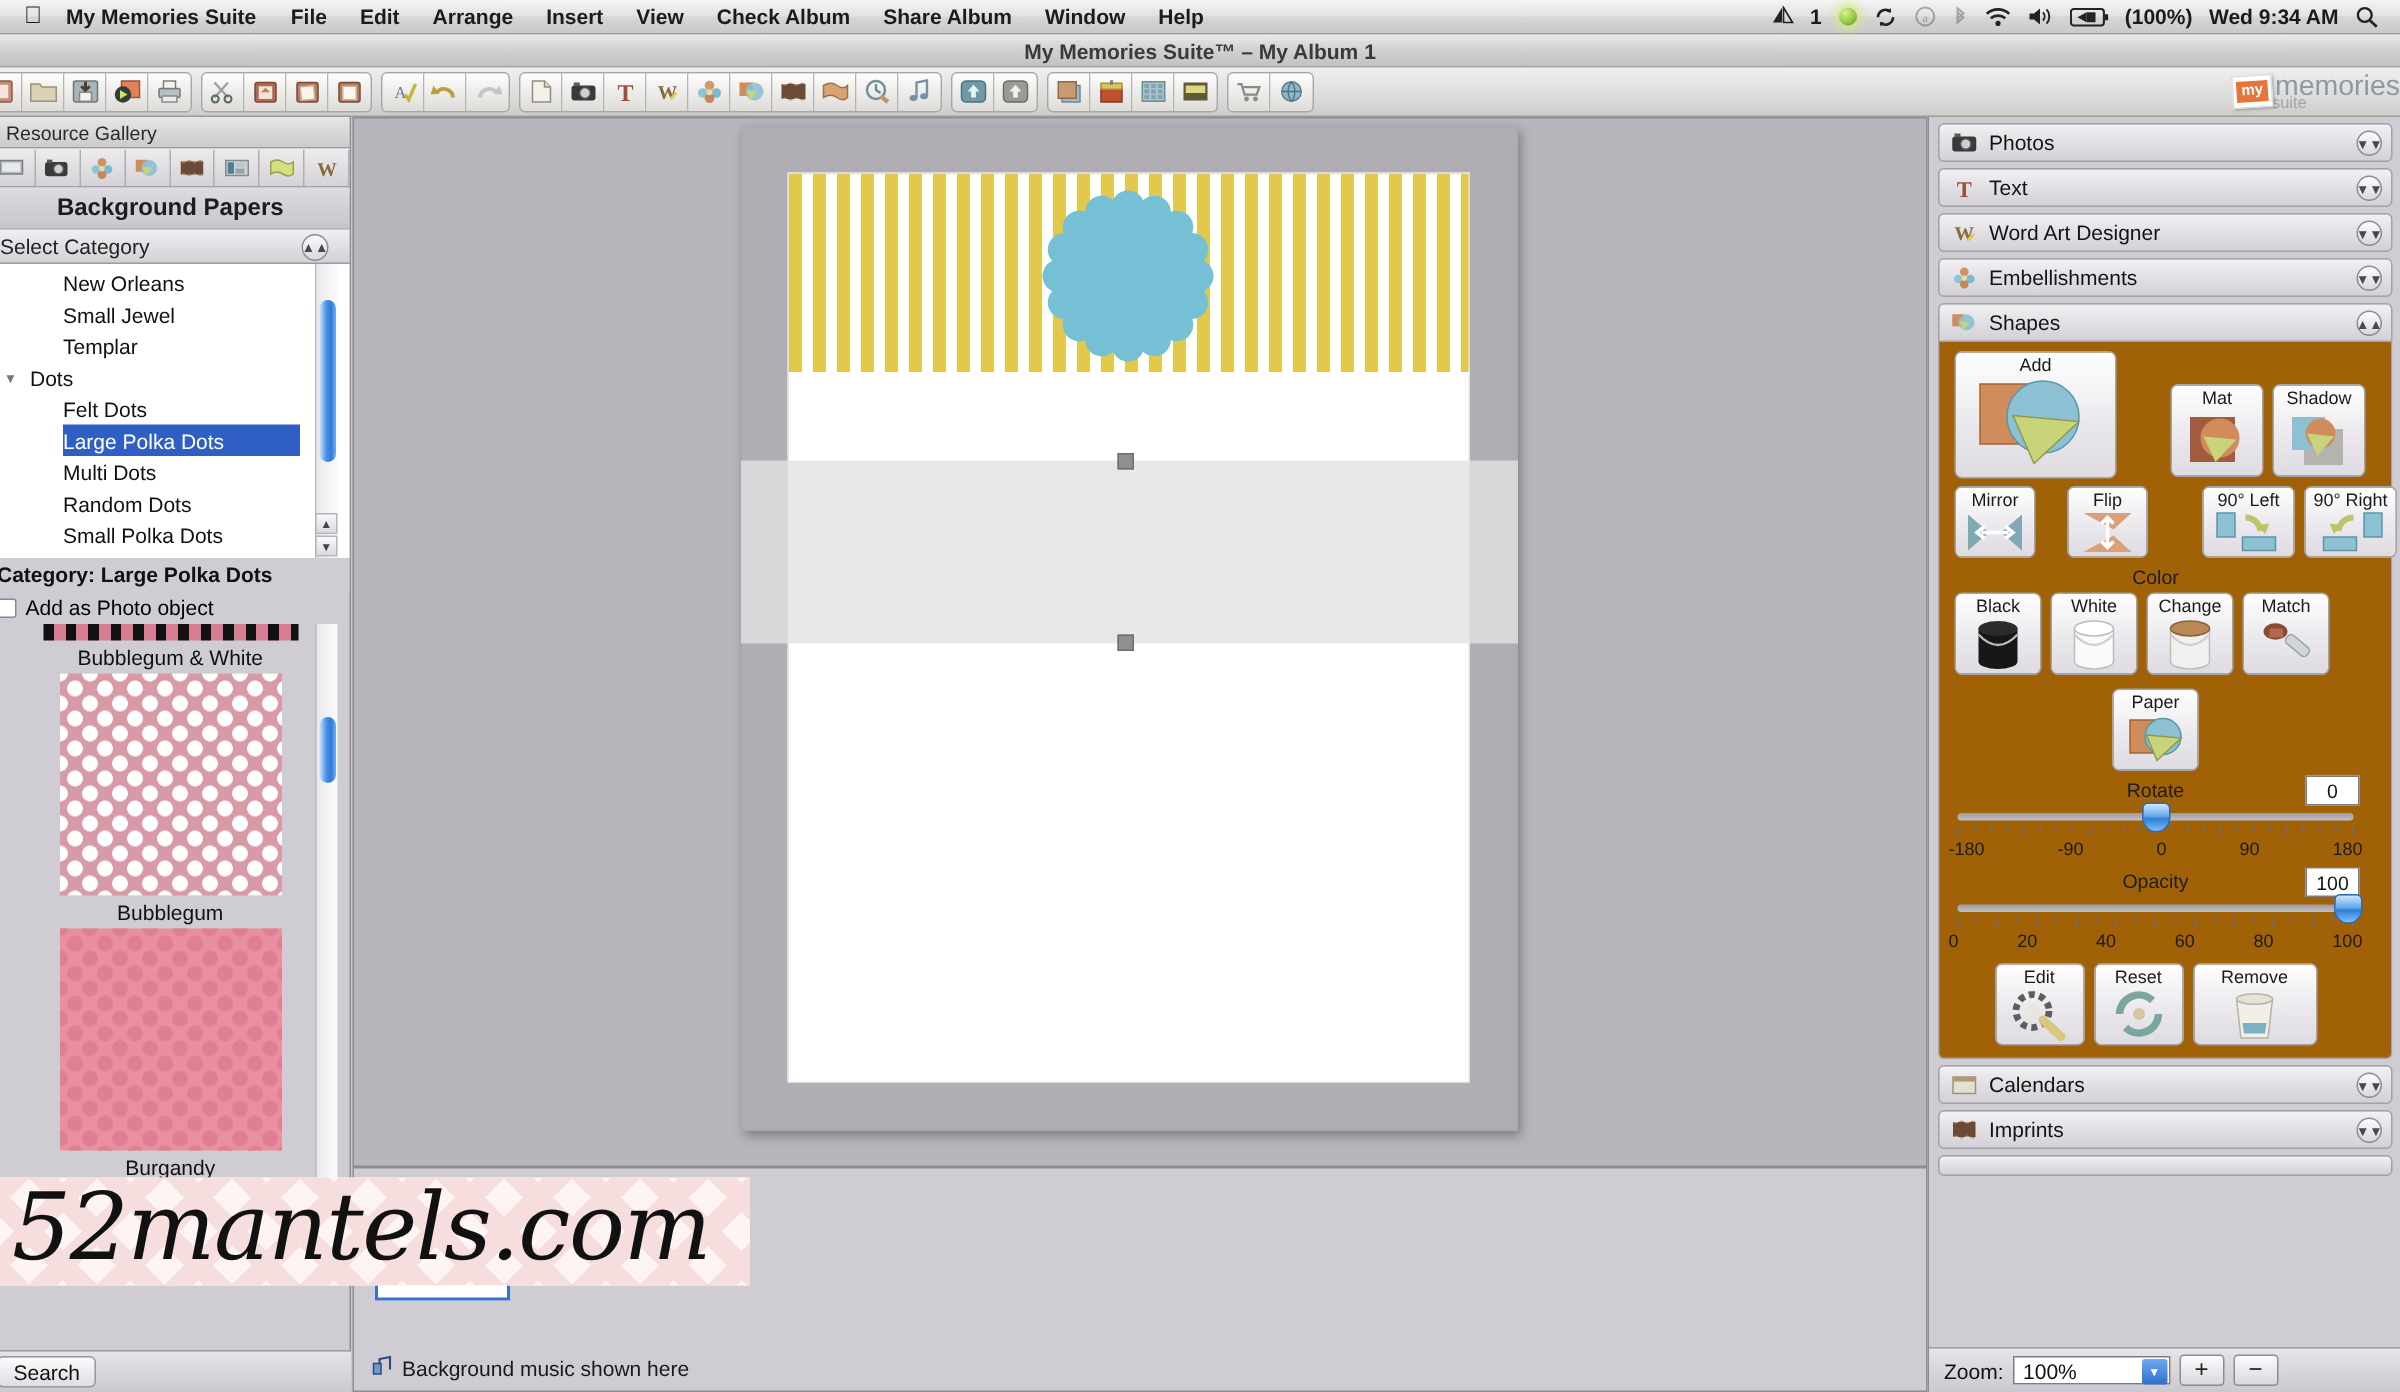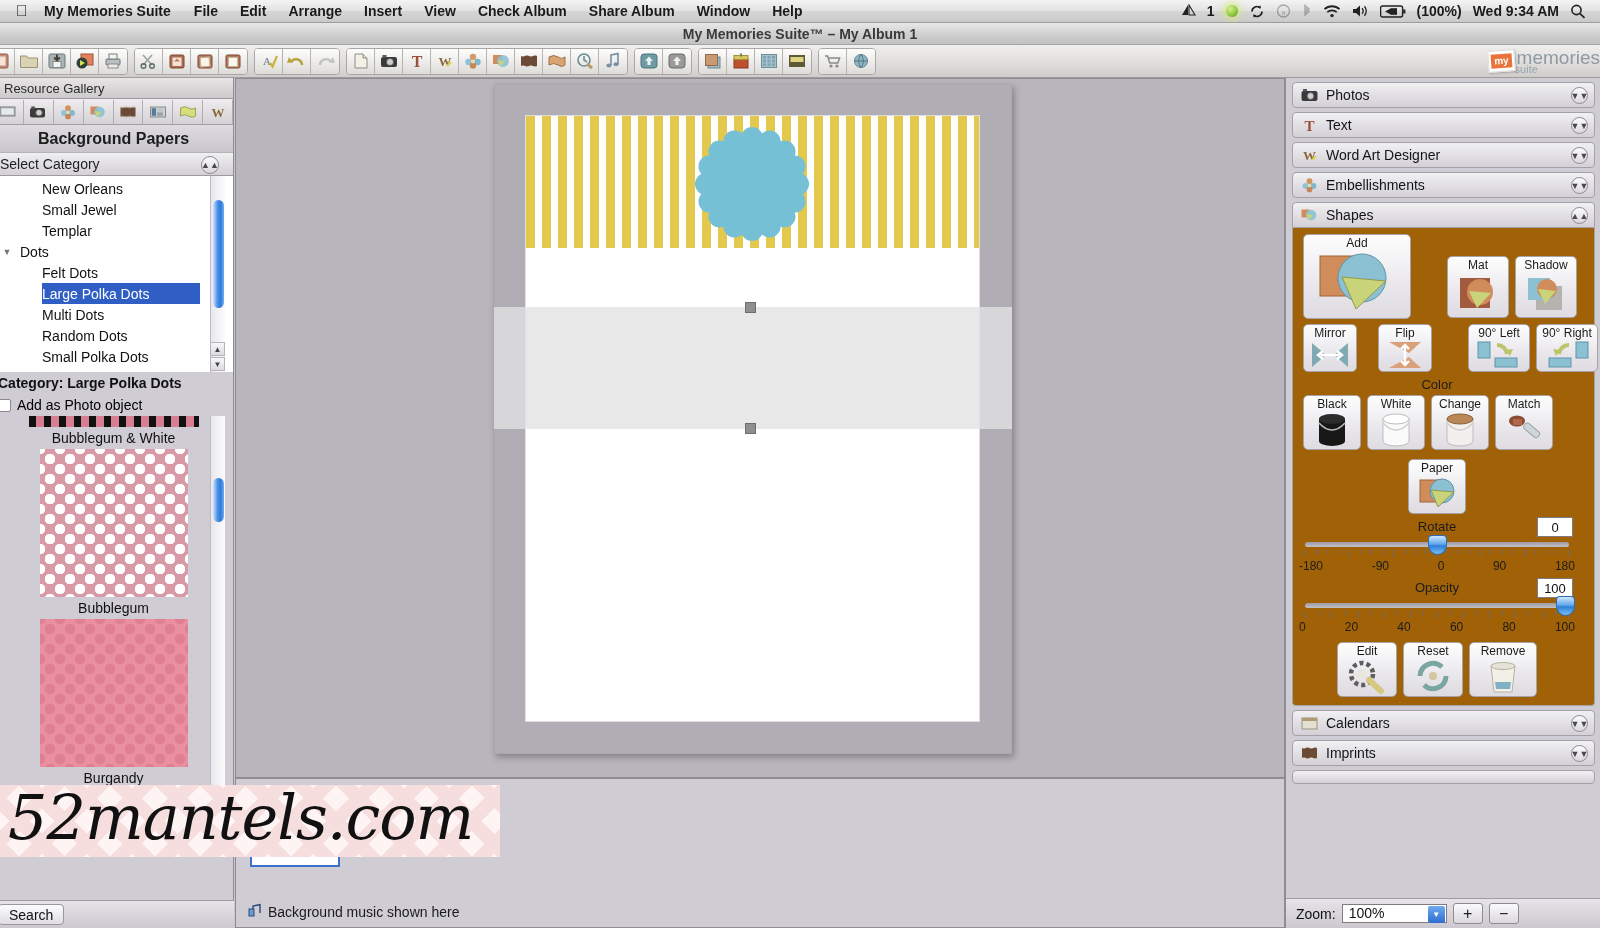--- a/index.html
+++ b/index.html
@@ -167,21 +167,21 @@
      background:linear-gradient(to bottom,#cfe6fb,#5fa8ec 45%,#2f7fd8 55%,#7cc0f6);
      border:1px solid #2b6bb5; border-radius:4px 4px 50% 50%;}
   .ticks{ display:flex; justify-content:space-between; margin:1px 8px 0 8px; height:9px;}
   .ticks i{ width:1px; height:7px; background:#6f6c74; display:block;}
   .ticks i.mi{ height:4px; }
   .ticklabels{ display:flex; justify-content:space-between; margin:0 2px; font-size:12px; color:#1b1b1b;}
   .zoombar{ position:absolute; left:0; bottom:0; width:315px; height:30px;
      background:linear-gradient(to bottom,#e6e4e8,#cbc8cf); border-top:1px solid #9e9ba2;
      display:flex; align-items:center; gap:6px; padding-left:10px;}
   .zoomsel{ width:105px;height:19px; background:#fff; border:1px solid #7e7b83;
-     display:flex;padding-left:6px; font-size:14px; color:#111; position:relative;}
+     display:flex;align-items:center; padding-left:6px; font-size:14px; color:#111; position:relative;}
   .zoomsel .dd{ position:absolute; right:1px; top:1px; width:17px;height:17px;
      background:linear-gradient(to bottom,#6fa9ef,#2f6fd0); border-radius:2px;
      display:flex;align-items:center;justify-content:center;color:#fff;font-size:8px;}
   .zbtn{ width:30px;height:21px;border:1px solid #8e8b93;border-radius:3px;
      background:linear-gradient(to bottom,#fbfbfc,#dbd8de); display:flex;align-items:center;
      justify-content:center; font-size:16px; color:#222;}
 
   
   .watermark{ position:absolute; left:0; top:785px; width:500px; height:72px;
      overflow:hidden; background:#fdf2f1;}
@@ -991,21 +991,21 @@
               </svg>
           </div>
           <div class="ibtn" style="width:60px;height:55px;">
             <span class="lab">Reset</span>
             <svg width="44" height="38" viewBox="0 0 44 38">
                 <path d="M9 18a13 13 0 0 1 22-9" fill="none" stroke="#7aa6a2" stroke-width="5"></path>
                 <path d="M35 18a13 13 0 0 1-22 9" fill="none" stroke="#7aa6a2" stroke-width="5"></path>
                 <circle cx="22" cy="18" r="4" fill="#d3c6a0"></circle>
               </svg>
           </div>
-          <div class="ibtn" style="width:68px;height:55px;">
+          <div class="ibtn" style="width:83px;height:55px;">
             <span class="lab">Remove</span>
             <svg width="44" height="38" viewBox="0 0 44 38">
                 <path d="M10 8h24l-3 26H13z" fill="#f2efe6" stroke="#b6b2a6"></path>
                 <ellipse cx="22" cy="8" rx="12" ry="3.5" fill="#e6e2d6" stroke="#b6b2a6"></ellipse>
                 <path d="M14 24h16l-1 7H15z" fill="#7fb0c4"></path>
               </svg>
           </div>
         </div>
       </div>
 

